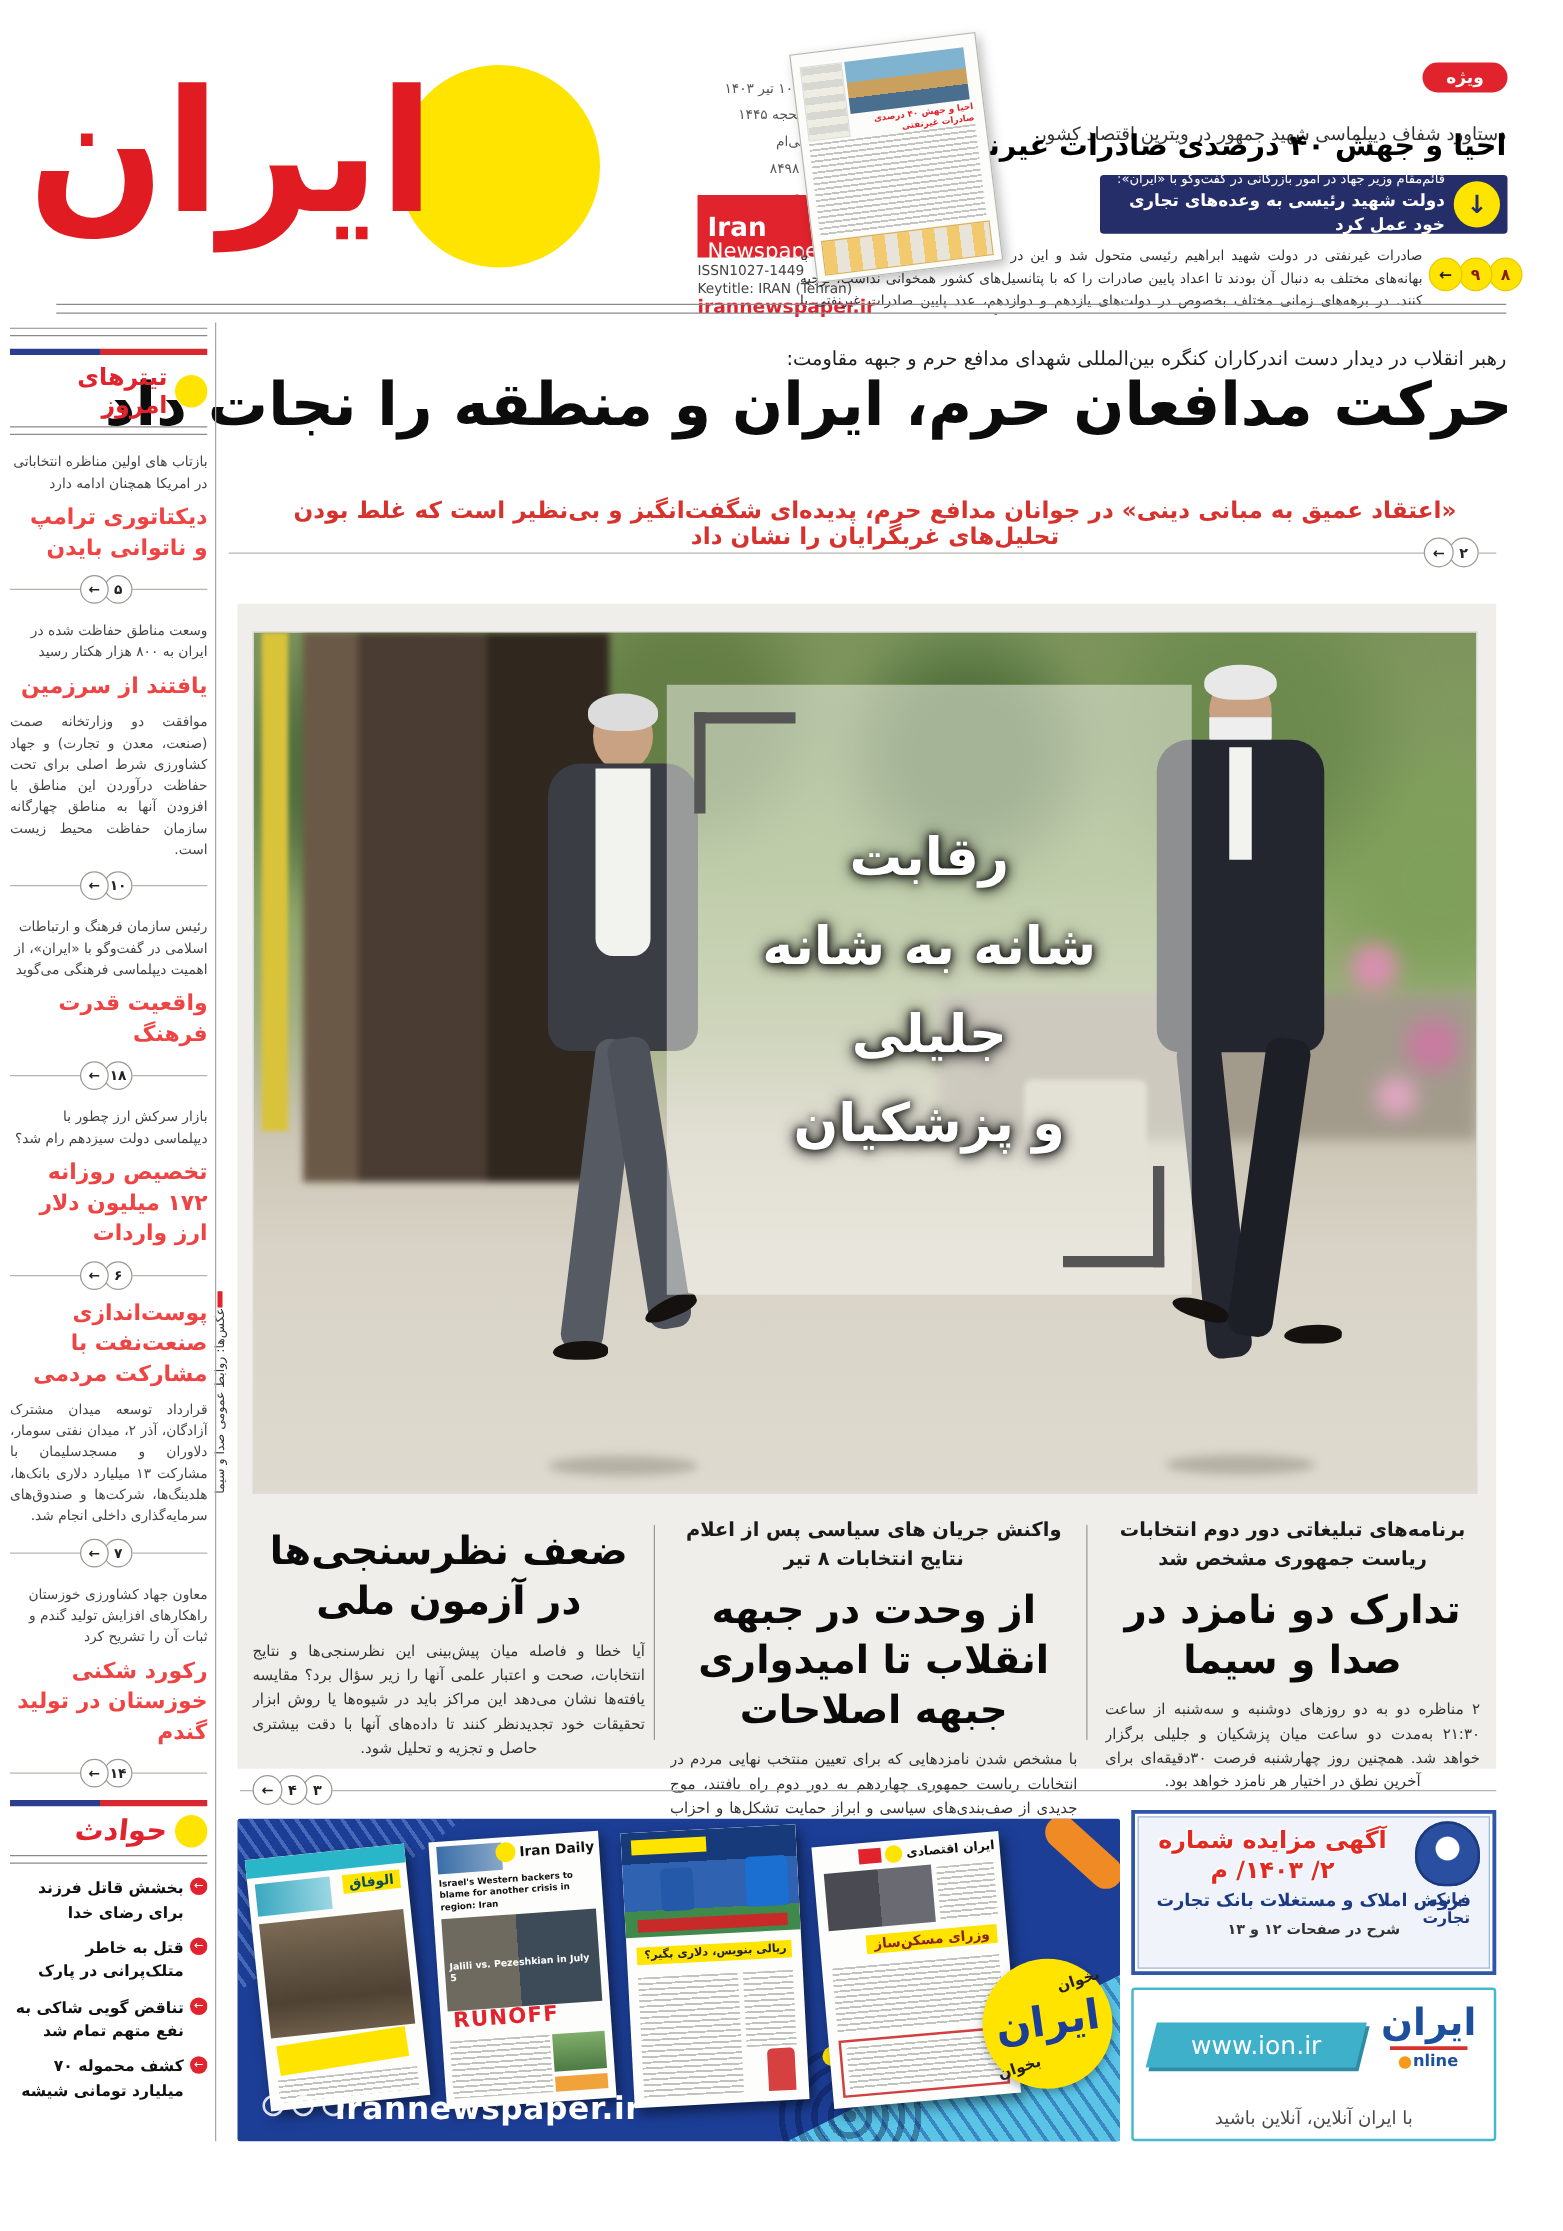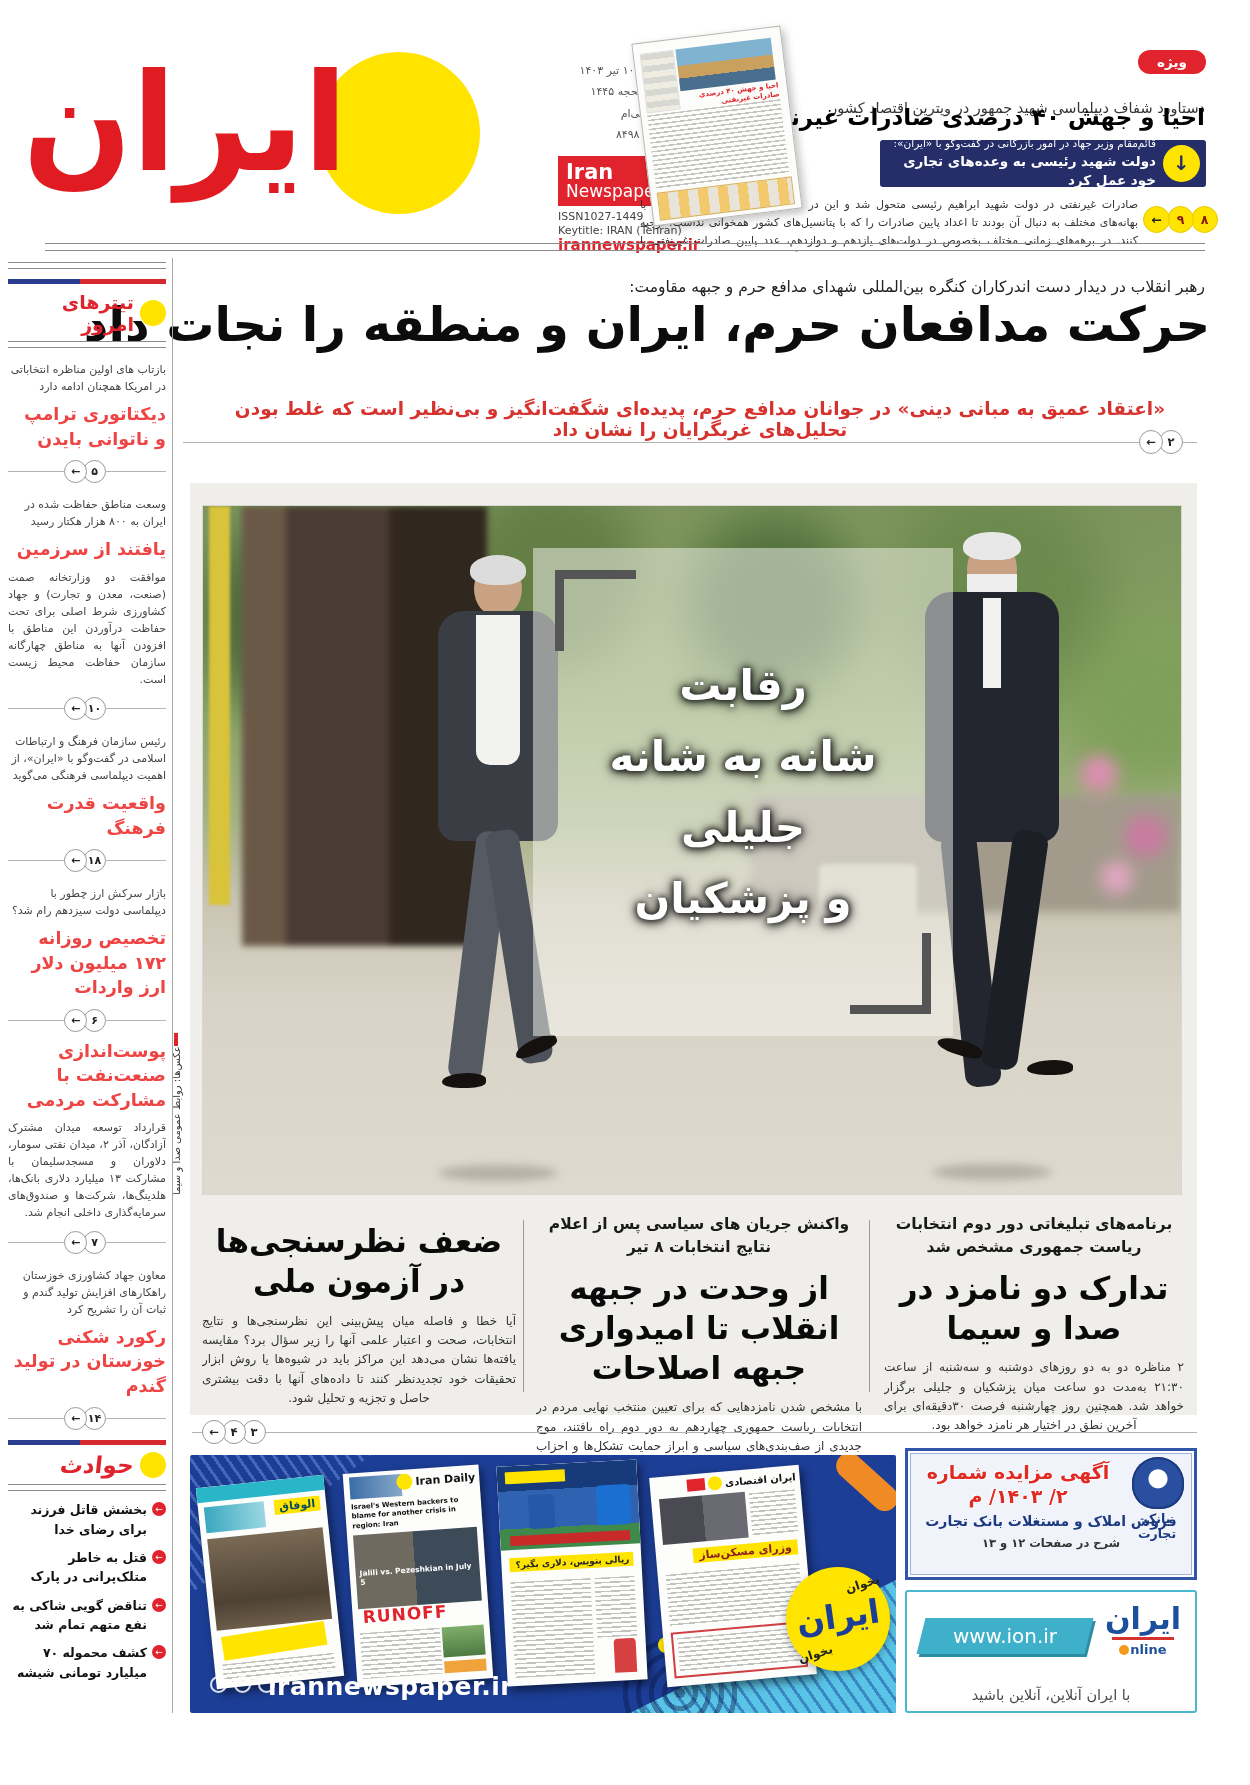--- a/index.html
+++ b/index.html
@@ -7,21 +7,21 @@
         font-family:"DejaVu Sans",sans-serif;direction:rtl;color:#111;}
   .abs{position:absolute;}
   .ltr{direction:ltr;}
   
   .logo-circle{left:318px;top:52px;width:162px;height:162px;border-radius:50%;background:#ffe400;z-index:1;}
   .logo-text{left:20px;top:28px;width:330px;height:190px;line-height:190px;text-align:center;
              font-size:128px;font-weight:bold;color:#e11b22;z-index:2;transform:scaleY(1.06);}
   .dates{left:538px;top:60px;width:145px;font-size:11px;line-height:1.95;color:#555;text-align:right;}
   .dates .b{color:#e0232c;font-size:8px;vertical-align:2px;margin-left:3px;}
   .brand-box{left:558px;top:156px;width:122px;height:50px;background:#e0232c;color:#fff;direction:ltr;
-             padding:5px 8px;box-sizing:border-box;line-height:1.05;}
+             padding:15px 8px;box-sizing:border-box;line-height:1.05;}
   .brand-box .l1{font-size:21px;font-weight:bold;}
   .brand-box .l2{font-size:17px;}
   .issn{left:558px;top:210px;width:150px;direction:ltr;text-align:left;font-size:11px;color:#444;line-height:1.25;}
   .site{left:558px;top:236px;direction:ltr;font-size:15px;font-weight:bold;color:#e0232c;}
   
   .thumb{left:642px;top:34px;width:148px;height:182px;background:#fcfcfa;border:1px solid #b9b9b4;
          transform:rotate(-7deg);box-shadow:3px 4px 9px rgba(0,0,0,.25);z-index:3;overflow:hidden;}
   .thumb .ph{position:absolute;left:42px;top:10px;width:96px;height:42px;
              background:linear-gradient(180deg,#7fb3cf 0 40%,#c9a05e 40% 70%,#4a6f8e 70% 100%);}
   .thumb .ttl{position:absolute;left:40px;top:54px;width:100px;font-size:7px;font-weight:bold;color:#222;text-align:right;line-height:1.3;}

